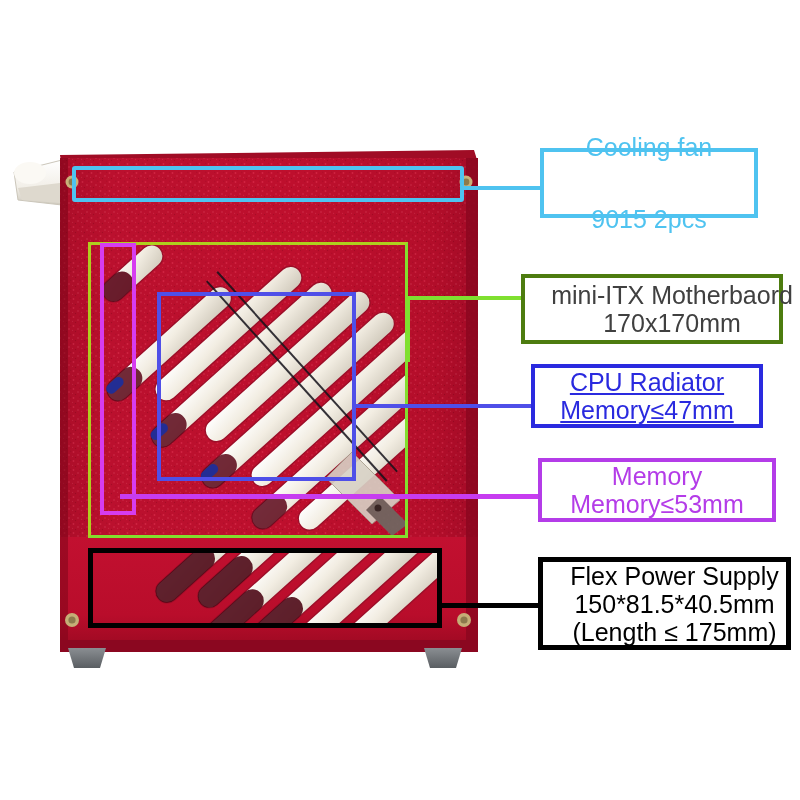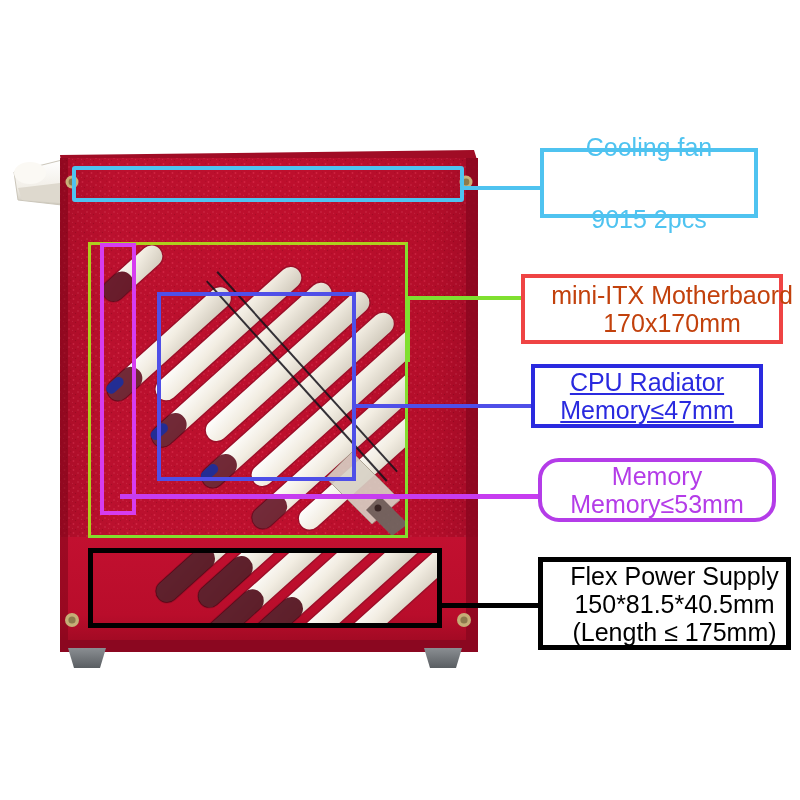--- a/index.html
+++ b/index.html
@@ -45,21 +45,21 @@
     align-items: center;
     justify-content: center;
     background: #ffffff;
     text-align: center;
     line-height: 1.12;
     white-space: nowrap;
   }
   .callout .ln { display: block; }
 
   .c-fan      { border: 4px solid #4FC3F0; color: #4FC3F0; }
-  .c-mb       { border: 4px solid #ef4444; color: #c2410c; padding-left: 40px; }
+  .c-mb       { border: 4px solid #4d7c0f; color: #404040; padding-left: 40px; }
   .c-cpu      { border: 4px solid #2A2ADF; color: #2A2ADF; }
   .c-mem      { border: 4px solid #B43CE8; color: #B43CE8; }
   .c-psu      { border: 5px solid #000000; color: #000000; }
 </style>
 </head>
 <body>
 
 <div id="stage">
 
   <svg class="case-art" viewBox="0 0 800 800">
@@ -257,21 +257,21 @@
   <div class="callout c-mb" style="left:521px; top:274px; width:262px; height:70px; font-size:25px;">
     <span class="ln">mini-ITX Motherbaord</span>
     <span class="ln">170x170mm</span>
   </div>
 
   <div class="callout c-cpu" style="left:531px; top:364px; width:232px; height:64px; font-size:25px;text-decoration:underline;">
     <span class="ln">CPU Radiator</span>
     <span class="ln">Memory≤47mm</span>
   </div>
 
-  <div class="callout c-mem" style="left:538px; top:458px; width:238px; height:64px; font-size:25px;border-radius:21px;">
+  <div class="callout c-mem" style="left:538px; top:458px; width:238px; height:64px; font-size:25px;">
     <span class="ln">Memory</span>
     <span class="ln">Memory≤53mm</span>
   </div>
 
   <div class="callout c-psu" style="left:538px; top:557px; width:253px; height:93px; font-size:25px;padding-left:20px;">
     <span class="ln">Flex Power Supply</span>
     <span class="ln">150*81.5*40.5mm</span>
     <span class="ln">(Length ≤ 175mm)</span>
   </div>
 

